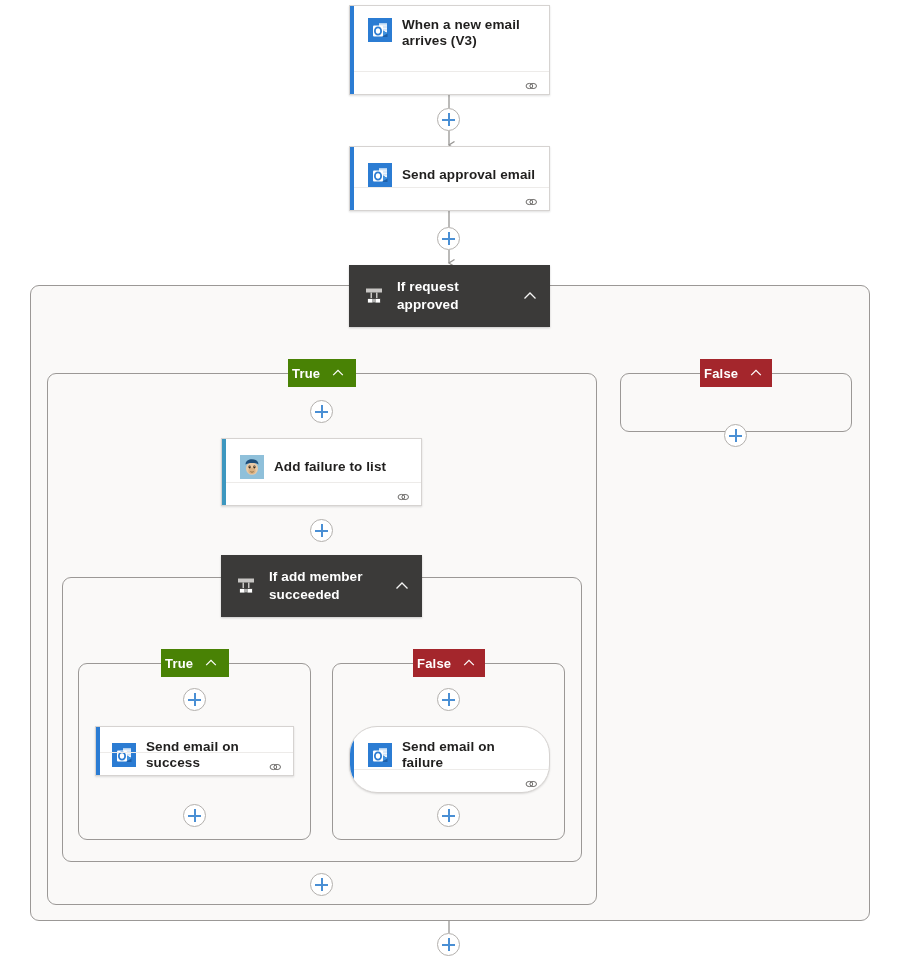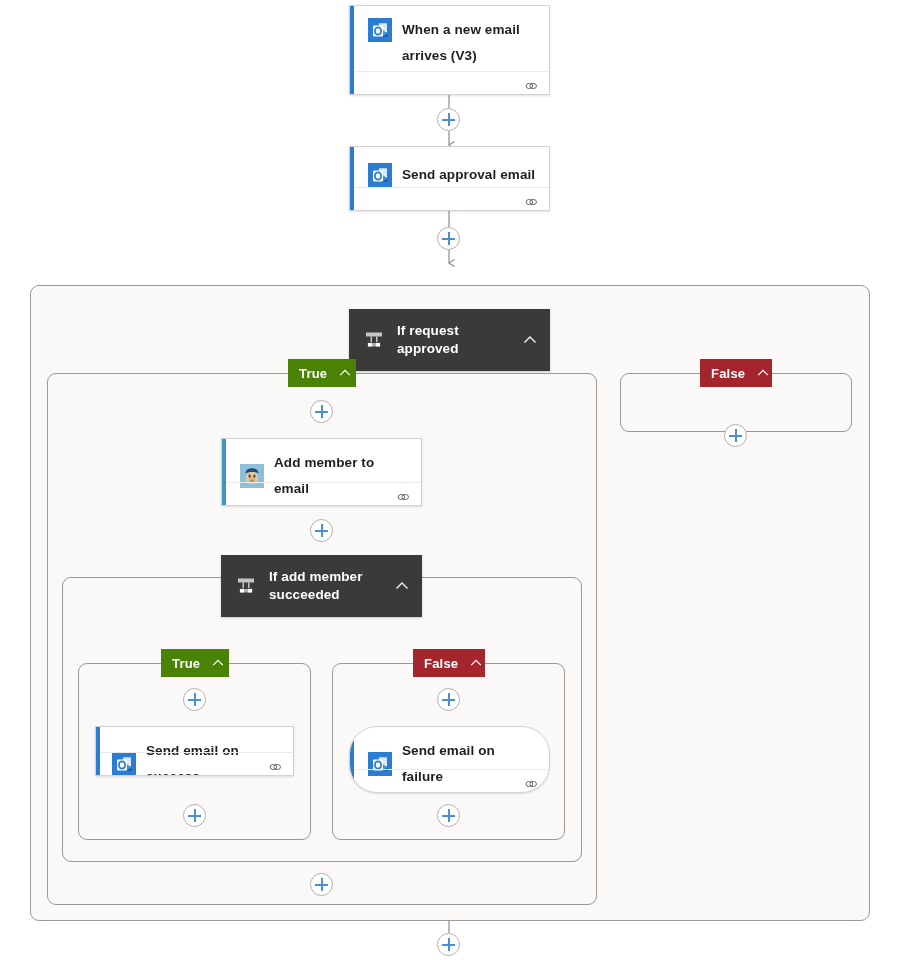--- a/index.html
+++ b/index.html
@@ -27,21 +27,21 @@
   }
   .card .accent{
     position:absolute;left:0;top:0;bottom:0;width:4px;
   }
   .card .card-head{
     display:flex;align-items:center;
     padding:11px 10px 11px 18px;
     min-height:34px;
   }
   .card .card-title{
-    font-size:13.5px;font-weight:600;color:#201f1e;line-height:26px;
+    font-size:13.5px;font-weight:600;color:#201f1e;line-height:16px;
     letter-spacing:.1px;
   }
   .card .card-foot{
     border-top:1px solid #edebe9;
     height:22px;
     display:flex;align-items:center;justify-content:flex-end;
     padding-right:11px;
   }
   .op-icon{
     width:24px;height:24px;flex:0 0 24px;margin-right:10px;
@@ -71,21 +71,21 @@
     border-radius:9px;
     background:#faf9f8;
     box-sizing:border-box;
   }
 
   
   .badge{
     position:absolute;
     display:flex;align-items:center;
     height:28px;
-    padding:0 11px;
+    padding:0 4px;
     color:#ffffff;
     font-size:13px;font-weight:700;
     box-sizing:border-box;
     letter-spacing:.2px;
   }
   .badge .chev{width:14px;height:14px;margin-left:11px;}
   .badge.b-true{background:#498205;}
   .badge.b-false{background:#a4262c;}
 
   
@@ -220,21 +220,21 @@
         <svg viewBox="0 0 18 13" width="15" height="12">
           <ellipse cx="6.5" cy="6.5" rx="4" ry="3.1" fill="none" stroke="#605e5c" stroke-width="1.1"></ellipse>
           <ellipse cx="11" cy="6.5" rx="4" ry="3.1" fill="none" stroke="#605e5c" stroke-width="1.1"></ellipse>
         </svg>
       </span>
     </div>
   </div>
 
   <div class="plus" style="left:437px;top:227px;"></div>
 
-  <div class="cond" style="left:349px;top:265px;width:201px;height:62px;margin-top:44px;">
+  <div class="cond" style="left:349px;top:265px;width:201px;height:62px;">
     <span class="cond-icon">
       <svg viewBox="0 0 22 22" width="22" height="22">
         <rect x="3" y="3.5" width="16" height="4" fill="#c8c6c4"></rect>
         <rect x="7.5" y="7.5" width="1.5" height="6" fill="#c8c6c4"></rect>
         <rect x="13" y="7.5" width="1.5" height="6" fill="#c8c6c4"></rect>
         <rect x="4.5" y="13.5" width="7.5" height="4.5" fill="#ffffff"></rect>
         <rect x="10" y="13.5" width="7.5" height="4.5" fill="#ffffff"></rect>
         <rect x="4.5" y="13.5" width="7.5" height="4.5" fill="none" stroke="#3b3a39" stroke-width=".8"></rect>
         <rect x="10" y="13.5" width="7.5" height="4.5" fill="none" stroke="#3b3a39" stroke-width=".8"></rect>
       </svg>
@@ -278,21 +278,21 @@
           <ellipse cx="12" cy="13.5" rx="6" ry="6.3" fill="#e8c9a6"></ellipse>
           <ellipse cx="12" cy="15.8" rx="3.6" ry="3.2" fill="#d9b183"></ellipse>
           <path d="M5.6 9.6 C5.2 6.2 8.4 4.2 12 4.2 C15.6 4.2 18.8 6.2 18.4 9.6 C16.6 7.4 7.6 7.4 5.6 9.6 Z" fill="#1f4e79"></path>
           <ellipse cx="9.6" cy="12" rx="1.15" ry="1.45" fill="#3b2a16"></ellipse>
           <ellipse cx="14.4" cy="12" rx="1.15" ry="1.45" fill="#3b2a16"></ellipse>
           <ellipse cx="9.9" cy="11.5" rx=".35" ry=".45" fill="#ffffff"></ellipse>
           <ellipse cx="14.7" cy="11.5" rx=".35" ry=".45" fill="#ffffff"></ellipse>
           <path d="M10.3 16.6 Q12 17.9 13.7 16.6" fill="none" stroke="#8a6b42" stroke-width=".9"></path>
         </svg>
       </span>
-      <span class="card-title">Add member to email</span>
+      <span class="card-title">Add failure to list</span>
     </div>
     <div class="card-foot" style="position:absolute;left:4px;right:0;bottom:0;">
       <span class="chain">
         <svg viewBox="0 0 18 13" width="15" height="12">
           <ellipse cx="6.5" cy="6.5" rx="4" ry="3.1" fill="none" stroke="#605e5c" stroke-width="1.1"></ellipse>
           <ellipse cx="11" cy="6.5" rx="4" ry="3.1" fill="none" stroke="#605e5c" stroke-width="1.1"></ellipse>
         </svg>
       </span>
     </div>
   </div>

